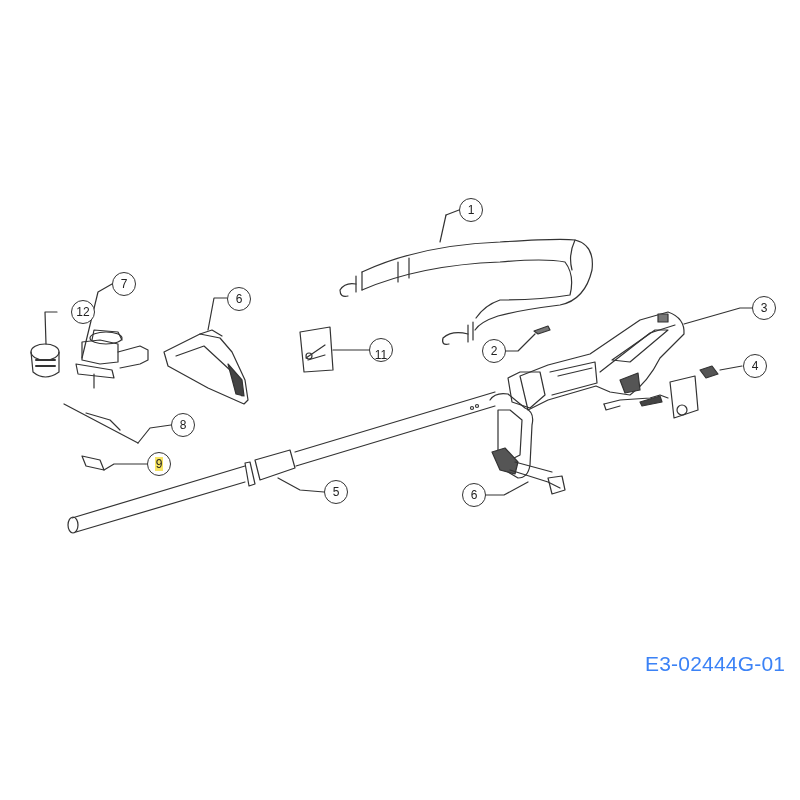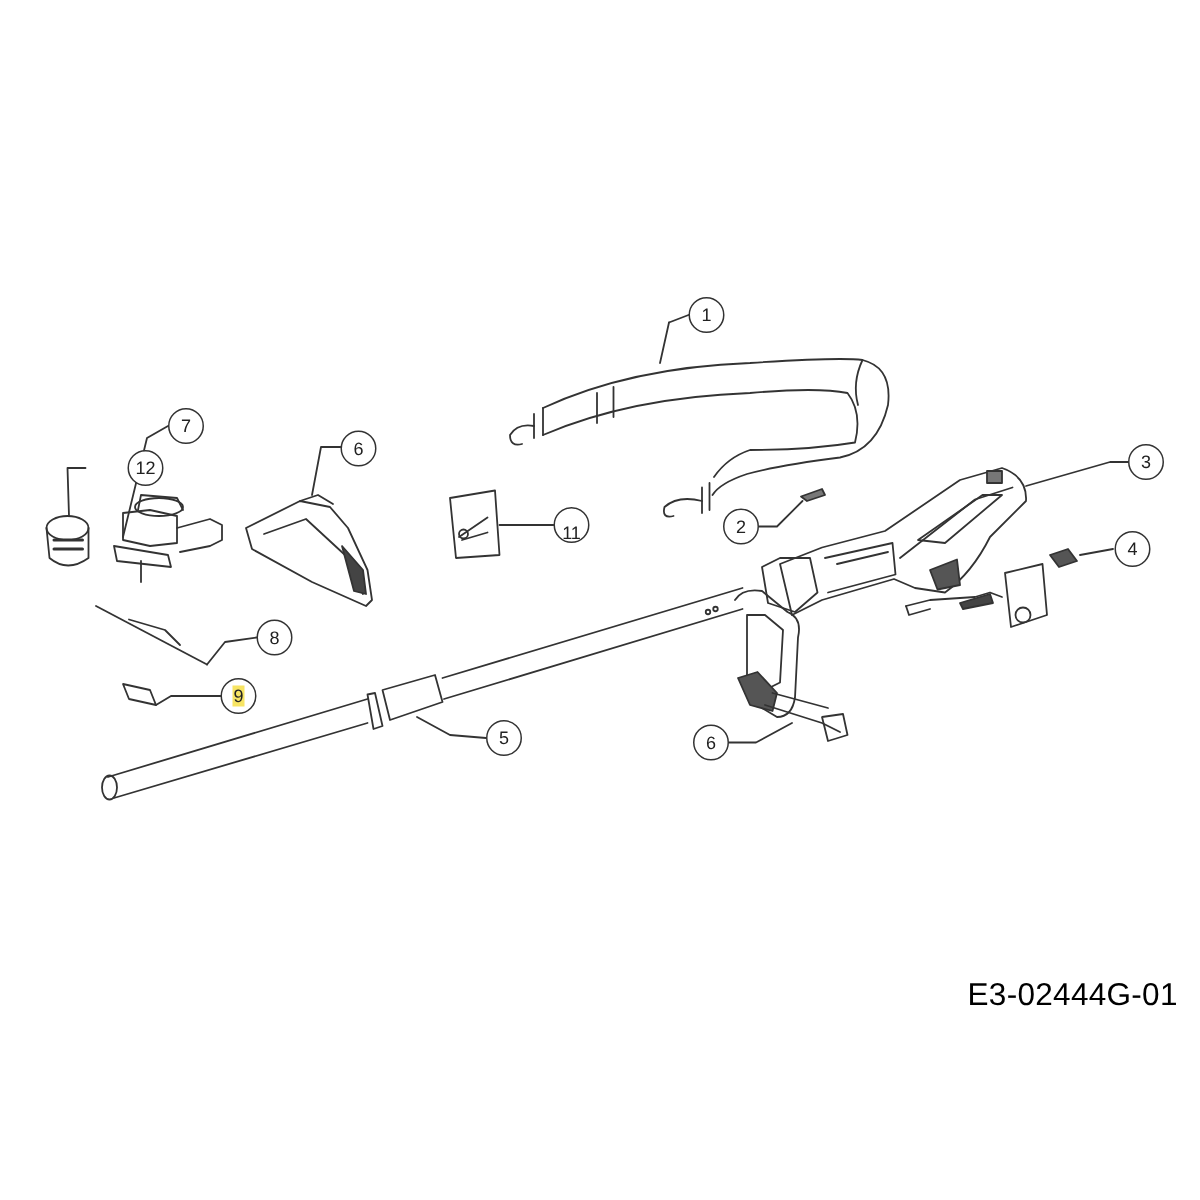--- a/index.html
+++ b/index.html
@@ -1,21 +1,21 @@
 <!DOCTYPE html>
 <html><head>
 <meta charset="utf-8">
 <style>
   html, body { margin: 0; padding: 0; background: #ffffff; }
   body { width: 800px; height: 800px; position: relative; overflow: hidden; font-family: "Liberation Sans", sans-serif; }
   #diagram { position: absolute; left: 0; top: 0; width: 800px; height: 800px; }
   .callout { position: absolute; width: 24px; height: 24px; margin-left: -12px; margin-top: -12px; border: 1px solid #333; border-radius: 50%; background: #fff; box-sizing: border-box; display: flex; align-items: center; justify-content: center; font-size: 12px; color: #222; cursor: pointer; }
   .callout span { line-height: 1; }
   .callout.hl span { background: #f7e463; padding: 1px 1px; }
-  #diagram-code { position: absolute; left: 645px; top: 652px; font-size: 21px; color: #000000; letter-spacing: 0.2px; }
+  #diagram-code { position: absolute; left: 645px; top: 652px; font-size: 21px; color: #3b82f6; letter-spacing: 0.2px; }
 </style>
 </head>
 <body>
 
 <div id="diagram">
   <svg width="800" height="800" viewBox="0 0 800 800">
     <g fill="none" stroke="#333" stroke-width="1.2" stroke-linejoin="round" stroke-linecap="round">
 
       <g>
         <path d="M362,272 Q420,245 500,242 Q560,238 575,240 Q595,245 592,270 Q585,300 560,305 Q520,310 498,316 Q480,322 475,330"></path>
@@ -153,18 +153,18 @@
     </div>
   <div class="callout hl" style="left:159px;top:464px;">
       <span>9</span>
     </div>
   <div class="callout" style="left:239px;top:299px;">
       <span>6</span>
     </div>
   <div class="callout" style="left:381px;top:350px;align-items:flex-end;">
       <span>11</span>
     </div>
-  <div class="callout" style="left:69px;top:312px;margin-left:16px;">
+  <div class="callout" style="left:55px;top:312px;margin-left:16px;">
       <span>12</span>
     </div>
 
   <div id="diagram-code">E3-02444G-01</div>
 </div>
 
 </body></html>

